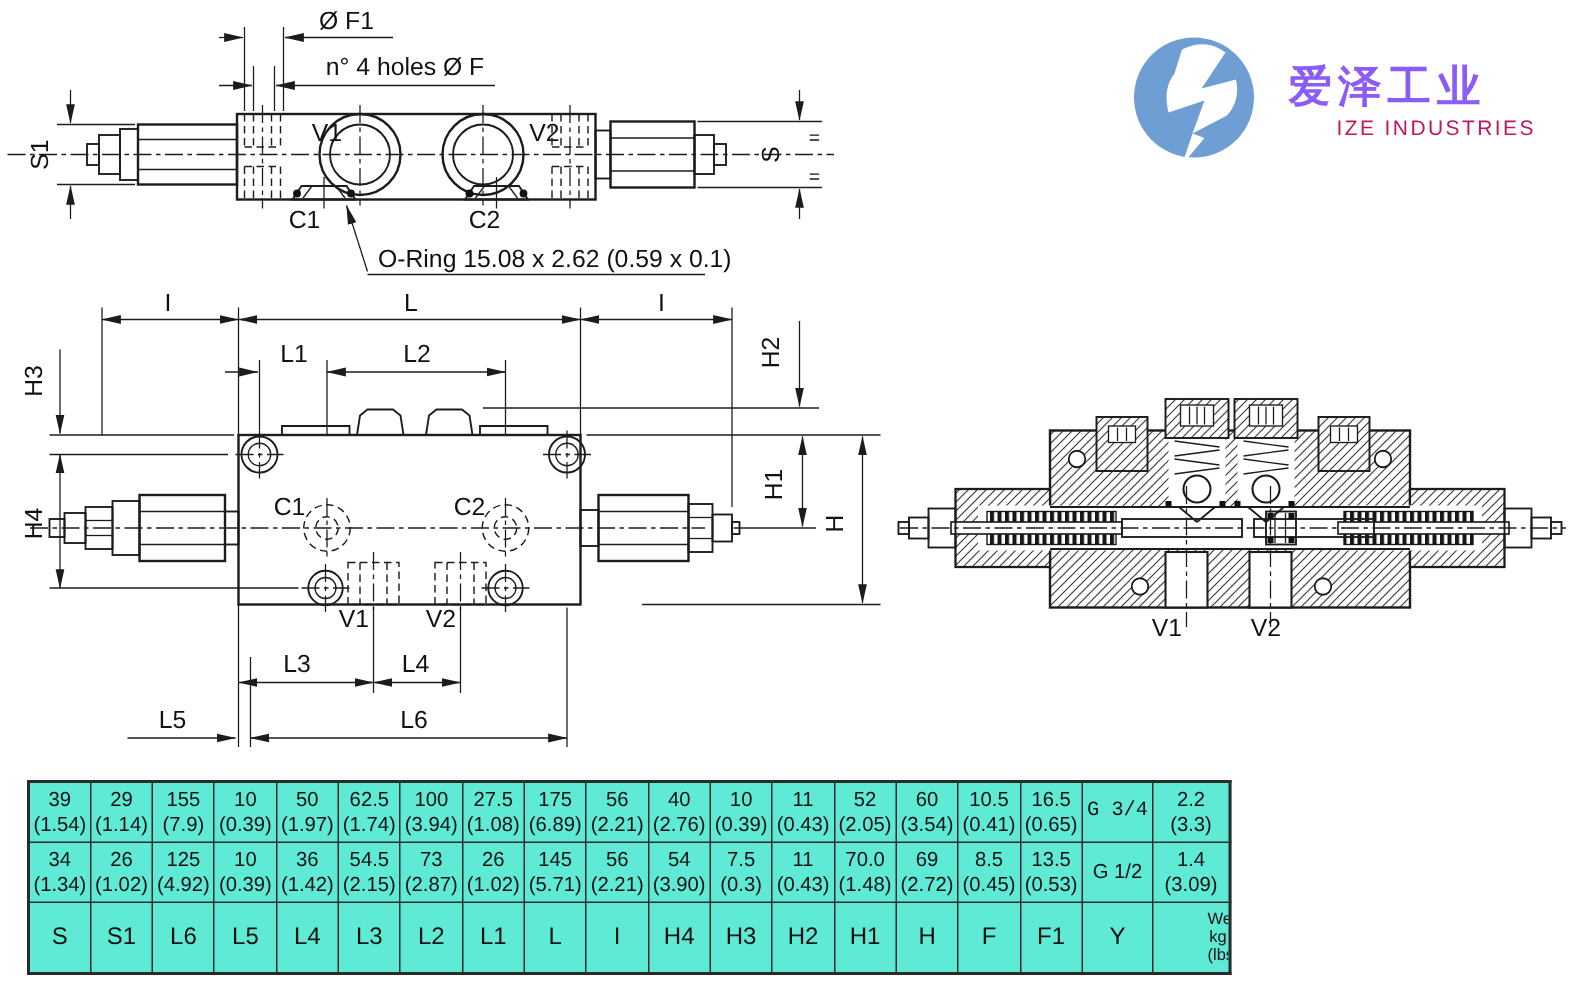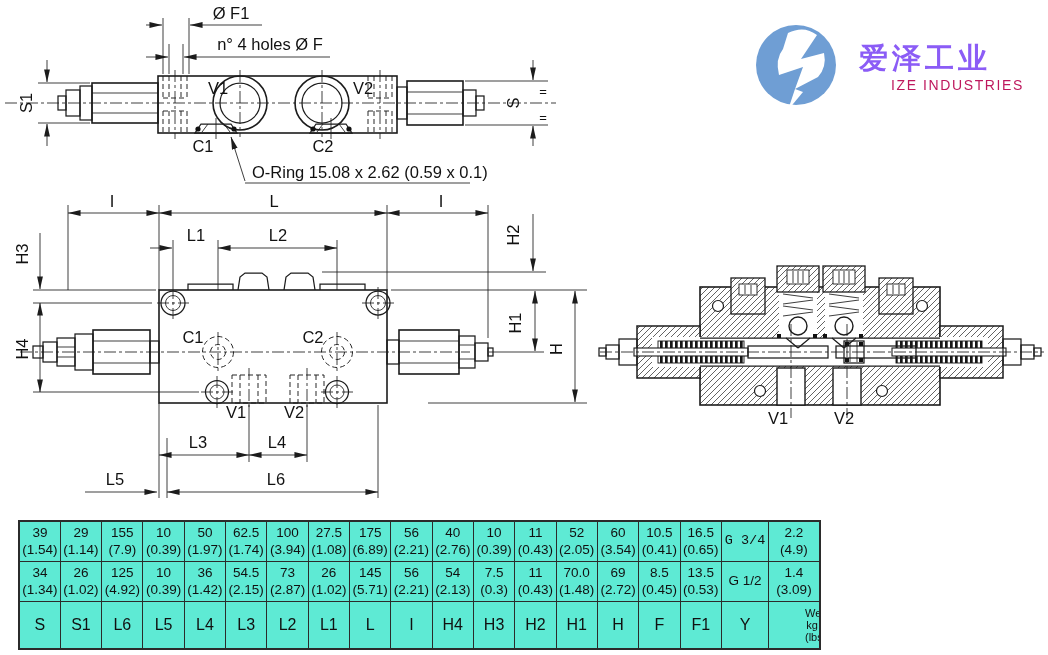--- a/index.html
+++ b/index.html
@@ -450,21 +450,21 @@
           <td>52
 (2.05)</td>
           <td>60
 (3.54)</td>
           <td>10.5
 (0.41)</td>
           <td>16.5
 (0.65)</td>
           <td style="width: 46px; font-family: Liberation Mono, monospace;">G 3/4</td>
           <td style="width: 50px;">2.2
-(4.9)</td>
+(3.3)</td>
         </tr>
         <tr>
           <td>34
 (1.34)</td>
           <td>26
 (1.02)</td>
           <td>125
 (4.92)</td>
           <td>10
 (0.39)</td>
@@ -474,21 +474,21 @@
 (2.15)</td>
           <td>73
 (2.87)</td>
           <td>26
 (1.02)</td>
           <td>145
 (5.71)</td>
           <td>56
 (2.21)</td>
           <td>54
-(2.13)</td>
+(3.90)</td>
           <td>7.5
 (0.3)</td>
           <td>11
 (0.43)</td>
           <td>70.0
 (1.48)</td>
           <td>69
 (2.72)</td>
           <td>8.5
 (0.45)</td>

